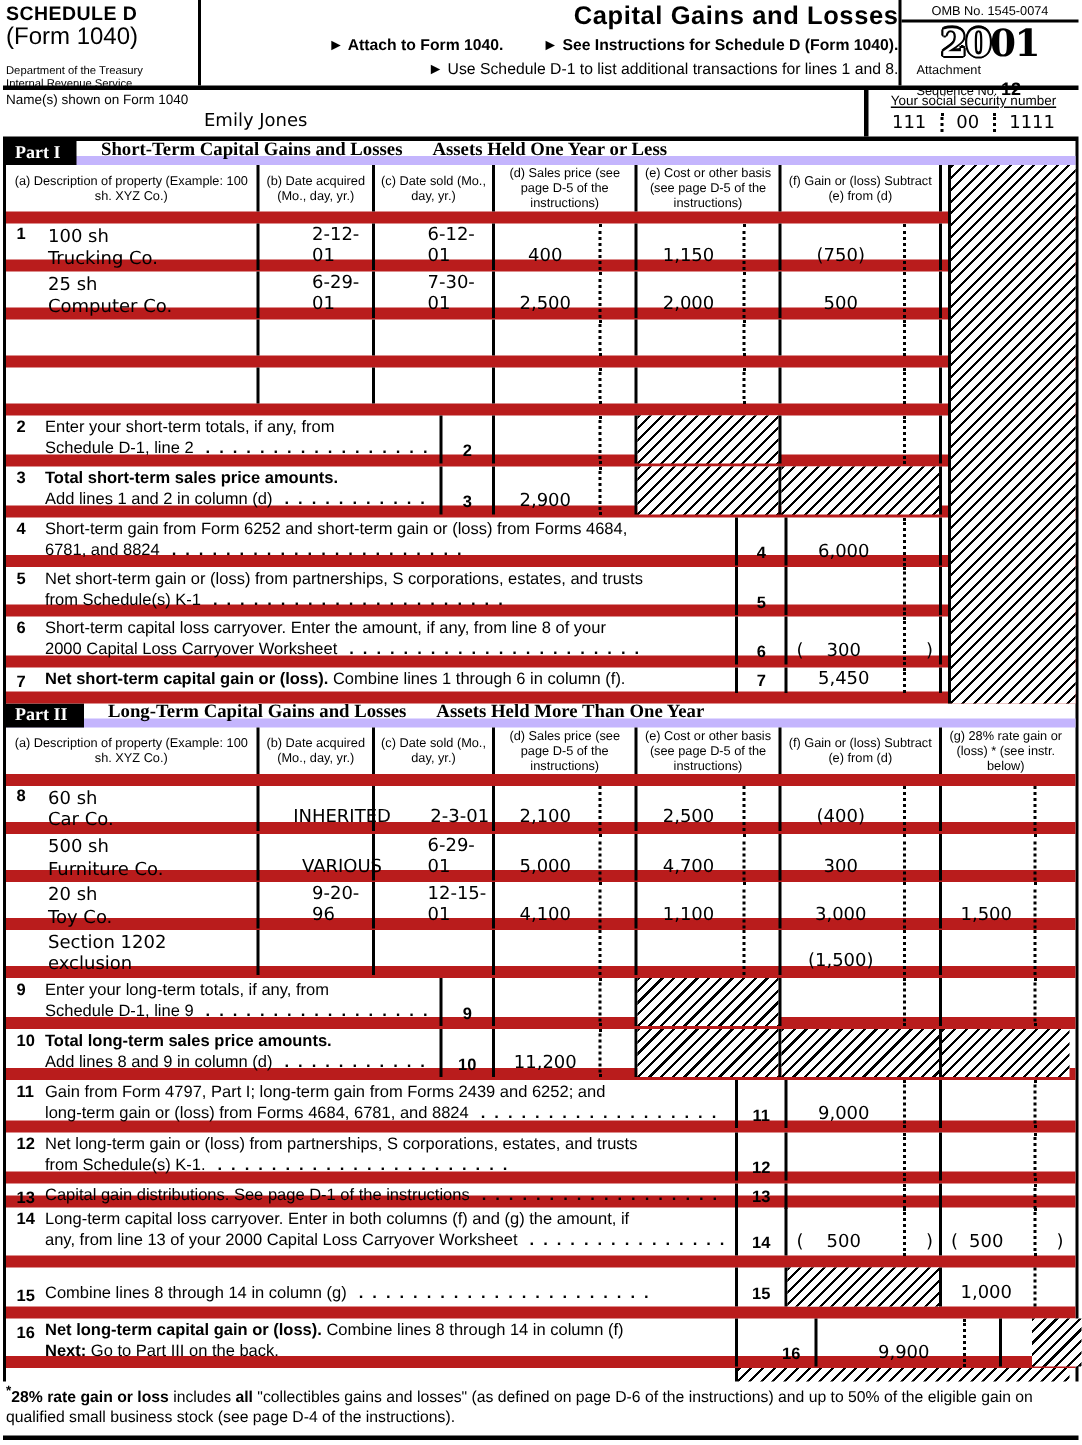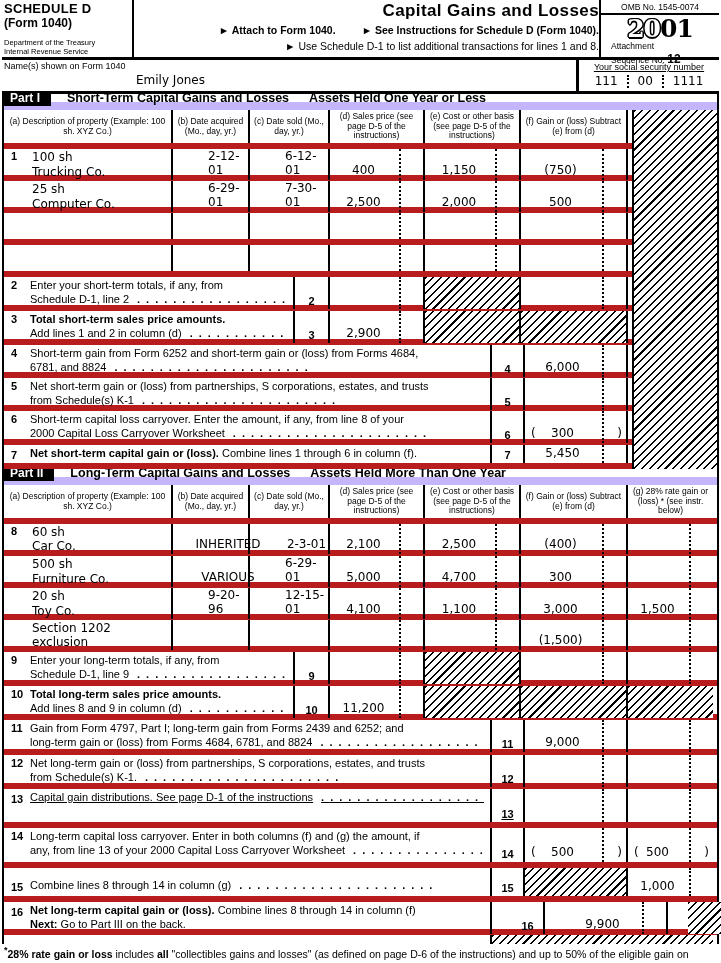--- a/index.html
+++ b/index.html
@@ -4,21 +4,21 @@
 <style>
   * { box-sizing: border-box; }
   body { margin:0; background:#fff; color:#000; width:721px;
          font-family:"Liberation Sans", sans-serif; }
   .page { width:717px; margin:0 2px; }
 
   
   .hdr { display:flex; border-bottom:3px solid #000; height:60px; }
   .h-left { width:132px; border-right:2px solid #000; padding:1px 2px; }
   .sched { font-size:13px; font-weight:bold; letter-spacing:.3px; }
-  .schedf { font-size:12px; font-weight:bold; margin-bottom:8px; }
+  .schedf { font-size:16px; font-weight:normal; margin-bottom:8px; }
   .dept { font-size:7.5px; line-height:1.2; }
   .h-center { flex:1; text-align:right; padding-top:1px; }
   .title { font-size:17px; font-weight:bold; letter-spacing:.4px; }
   .sub1 { font-size:10.5px; font-weight:bold; margin-top:3px; }
   .sub1 .gap { display:inline-block; width:26px; }
   .sub2 { font-size:10.5px; margin-top:4px; }
   .h-right { width:120px; border-left:2px solid #000; text-align:center; }
   .omb { font-size:8.5px; padding:2px 0 1px; border-bottom:2px solid #000; }
   .year { font-size:25px; font-weight:bold; line-height:1; letter-spacing:-1px; margin-top:1px;
           font-family:"DejaVu Serif", serif; }
@@ -32,27 +32,27 @@
   .nr-label { font-size:9px; padding:1px 0 0 2px; }
   .nr-name { position:absolute; left:134px; top:13px; }
   .hand { font-family:"DejaVu Sans", sans-serif; font-size:12px; }
   .nr-right { width:143px; border-left:3px solid #000; text-align:center; }
   .ssn-label { font-size:9px; padding-top:2px;text-decoration:underline; }
   .ssn-val { display:flex; justify-content:center; align-items:center; margin-top:2px; }
   .ssn-sep { width:0; border-left:2px dotted #000; height:13px; margin:0 9px; }
 
   
   .tblwrap { border-left:2px solid #000; border-right:2px solid #000; }
-  .part-bar { display:flex; align-items:center; border-bottom:8px solid #c4b5fd; height:16px; }
+  .part-bar { display:flex; align-items:flex-start; border-bottom:6px solid #c4b5fd; height:16px;font-family:Liberation Serif, serif; }
   .badge { background:#000; color:#fff; font-weight:bold; font-size:12px; padding:0 11px 1px 6px;
            display:flex; align-items:center; margin-right:16px; }
   .pt-title { font-weight:bold; font-size:12.5px; align-self:center; }
   .pt-sub { font-weight:bold; font-size:12.5px; align-self:center; margin-left:20px; }
 
-  .r { display:grid; border-bottom:6px solid #b91c1c; position:relative; }
+  .r { display:grid; border-bottom:8px solid #b91c1c; position:relative; }
   .r > div { border-right:2px solid #000; position:relative; }
   .r > div:last-child { border-right:none; }
   .g-main { grid-template-columns:169px 77px 80px 95px 96px 107px 85px; }
   .g-tot  { grid-template-columns:291px 35px 95px 96px 107px 85px; }
   .g-l47  { grid-template-columns:488px 33px 103px 85px; }
   .g-strip{ grid-template-columns:488px 221px; }
 
   .hc { font-size:8.5px; text-align:center; display:flex; flex-direction:column;
         justify-content:center; line-height:1.15; padding:1px 2px; }
   .hrow { height:39px; }
@@ -402,21 +402,21 @@
         <div>Net long-term gain or (loss) from partnerships, S corporations, estates, and trusts</div>
         <div class="l2row">
             <span>from Schedule(s) K-1.</span>
             <span class="dots">......................</span>
           </div>
       </div>
       <div class="no">12</div>
       <div class="v"></div>
       <div class="v"></div>
     </div>
-    <div class="r g-l47" style="height:39px;text-decoration:underline;">
+    <div class="r g-l47" style="height:16px;">
       <div class="ltext">
         <span class="lineno" style="top:3px;">13</span>
         <div class="l2row">
             <span>Capital gain distributions. See page D-1 of the instructions</span>
             <span class="dots">......................</span>
           </div>
       </div>
       <div class="no">13</div>
       <div class="v"></div>
       <div class="v"></div>

